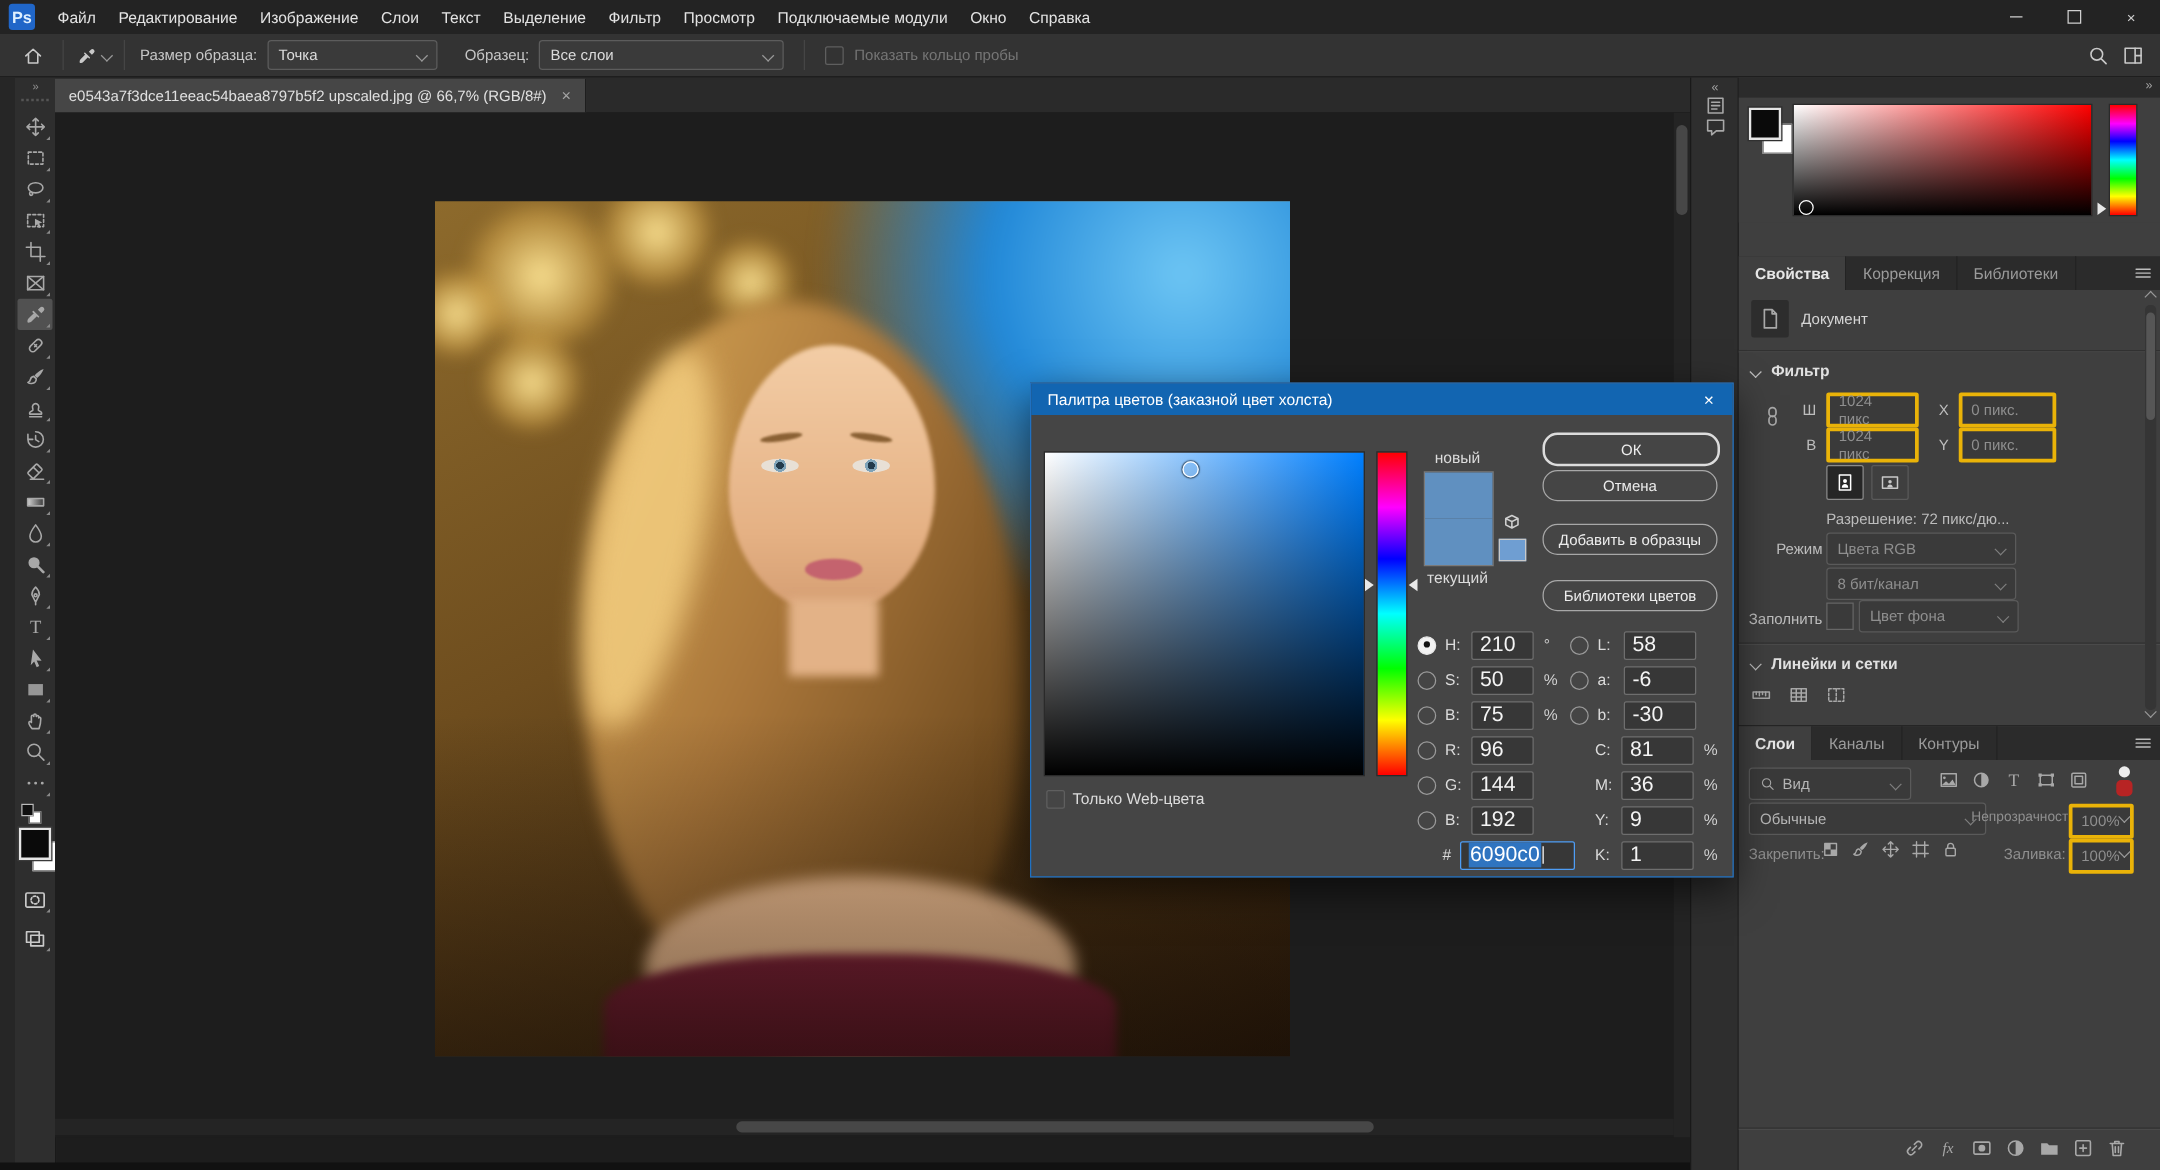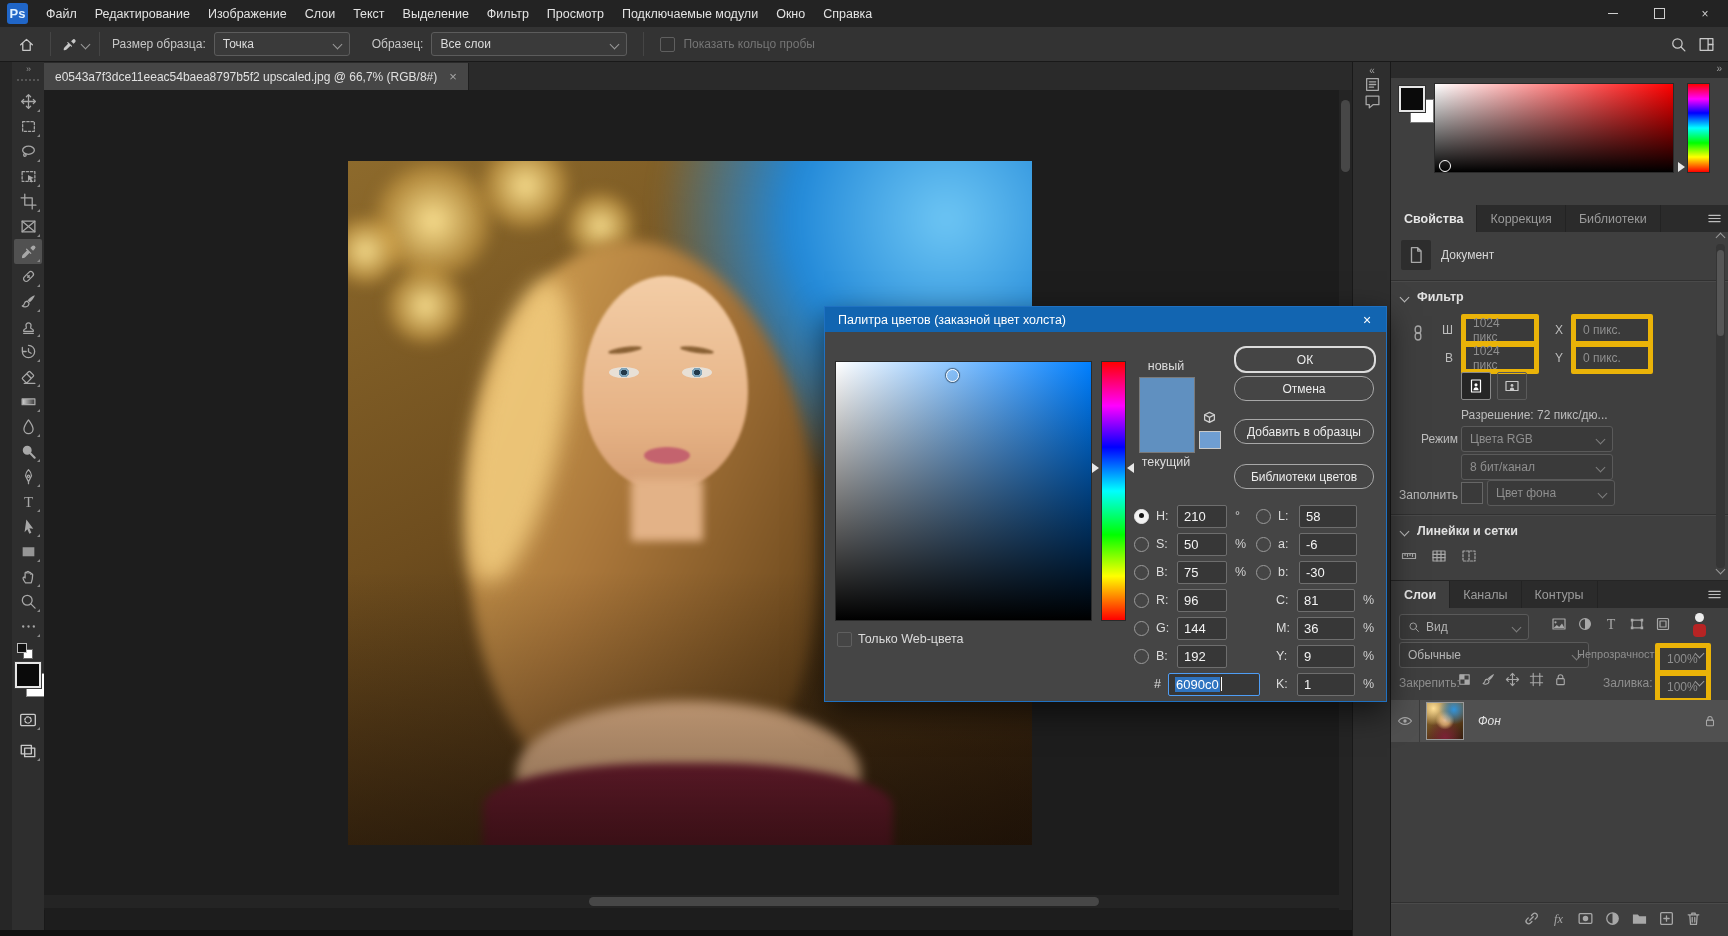--- a/index.html
+++ b/index.html
@@ -119,39 +119,39 @@
   #dlg-swatch .new,#dlg-swatch .cur{height:50%;}
   .pill{position:absolute;left:409px;width:138px;height:23px;border:1px solid #a8a8a8;border-radius:12px;
         display:flex;align-items:center;justify-content:center;color:#ececec;font-size:12px;}
   .drow{display:flex;align-items:center;height:24px;margin-bottom:4px;}
   .radio{width:13px;height:13px;border:1px solid #9a9a9a;border-radius:50%;position:relative;flex:none;}
   .radio.on{background:#f2f2f2;border-color:#e8e8e8;}
   .radio.on::after{content:'';position:absolute;left:3.5px;top:3.5px;width:5px;height:5px;border-radius:50%;background:#141414;}
   .rspace{width:13px;flex:none;}
   .dlabel{width:21px;margin-left:7px;color:#dcdcdc;font-size:12.5px;}
   .vbox{height:21px;background:#373737;border:1px solid #6e6e6e;border-radius:2px;
-        display:flex;align-items:center;padding:0 6px;color:#f4f4f4;font-size:13px;}
+        display:flex;align-items:center;padding:0 6px;color:#f4f4f4;font-size:17px;}
   .unit{margin-left:8px;color:#d0d0d0;font-size:12.5px;}
   #hexbox{width:78px;border-color:#4e9df5;}
   #hexbox .sel{background:#2f74c0;color:#fff;padding:0 1px;}
   #hexbox .caret{width:1px;height:14px;background:#fff;margin-left:1px;}
   .cubesw{position:absolute;left:374px;top:124px;width:20px;height:16px;background:#6f9ed2;border:1px solid #c9c9c9;}
 
   
   #dstrip{position:absolute;left:1352px;top:62px;width:38px;height:874px;background:#2e2e2e;border-left:1px solid #191919;}
   #panels{position:absolute;left:1390px;top:62px;width:338px;height:874px;background:#3f3f3f;border-left:1px solid #191919;}
   .phead{position:absolute;left:0;top:0;width:100%;height:16px;background:#2b2b2b;border-bottom:1px solid #222;}
   .phead .cc{position:absolute;right:8px;top:1px;color:#9f9f9f;font-size:10px;letter-spacing:-1px;}
   .panel{position:absolute;left:0;width:338px;}
   .ptabs{height:27px;background:#2b2b2b;display:flex;align-items:stretch;}
   .ptab{padding:0 13px;display:flex;align-items:center;font-size:12.5px;color:#9b9b9b;border-right:1px solid #232323;white-space:nowrap;}
   .ptab.active{background:#3f3f3f;color:#e6e6e6;font-weight:bold;}
   .pmenu{margin-left:auto;width:30px;display:flex;align-items:center;justify-content:center;color:#bdbdbd;}
   .pc{position:relative;background:#3f3f3f;}
-  .fieldbox{height:22px;border:5px solid #eab308;border-radius:2px;display:flex;align-items:center;
+  .fieldbox{height:22px;border:3px solid #eab308;border-radius:2px;display:flex;align-items:center;
             padding:0 7px;color:#8f8f8f;font-size:12px;background:#3a3a3a;}
   .pdd{height:24px;border:1px solid #5a5a5a;border-radius:3px;display:flex;align-items:center;
        padding:0 8px;color:#8f8f8f;font-size:12px;background:#3a3a3a;}
   .pdd .chev{margin-left:auto;border-color:#7e7e7e;}
   .sechead{display:flex;align-items:center;font-weight:bold;color:#e0e0e0;font-size:12.5px;}
   .sechead .chev{margin-right:9px;border-color:#bdbdbd;}
   .divider{position:absolute;left:0;width:100%;height:1px;background:#313131;border-bottom:1px solid #4a4a4a;}
   .pslab{color:#bdbdbd;font-size:12px;}
   .pgray{color:#8f8f8f;font-size:12px;}
   .orient{width:28px;height:26px;border:1px solid #5a5a5a;border-radius:2px;display:flex;align-items:center;justify-content:center;color:#c9c9c9;}
@@ -871,38 +871,20 @@
                 <rect x="4" y="7" width="8" height="6.5" rx="1"></rect>
                 <path d="M5.5 7V5.4a2.5 2.5 0 0 1 5 0V7"></path>
               </svg>
             </span>
           </div>
         <span class="abs pgray" style="left:212px;top:68px">Заливка:</span>
         <div class="fieldbox abs" style="left:264px;top:63px;width:32px">
             <span>100%</span>
           </div>
         <span class="chev abs" style="left:305px;top:70px"></span>
-        <div class="layerrow" style="top:92px">
-          <span class="eyebox">
-              <span class="licon" id="ic-eye">
-                <svg width="16" height="16" viewBox="0 0 16 16" fill="none" stroke="currentColor" stroke-width="1.2" stroke-linecap="round" stroke-linejoin="round">
-                  <path d="M1.5 8S4 4.6 8 4.6 14.5 8 14.5 8 12 11.4 8 11.4 1.5 8 1.5 8z"></path>
-                  <path d="M8 6.3a1.7 1.7 0 1 1 0 3.4 1.7 1.7 0 0 1 0-3.4z" fill="currentColor" stroke="none"></path>
-                </svg>
-              </span>
-            </span>
-          <span class="lthumb"></span>
-          <span style="margin-left:14px;font-style:italic;color:#e2e2e2">Фон</span>
-          <span class="licon" style="margin-left:auto;margin-right:12px" id="ic-lock">
-              <svg width="14" height="14" viewBox="0 0 16 16" fill="none" stroke="currentColor" stroke-width="1.2" stroke-linecap="round" stroke-linejoin="round">
-                <rect x="4" y="7" width="8" height="6.5" rx="1"></rect>
-                <path d="M5.5 7V5.4a2.5 2.5 0 0 1 5 0V7"></path>
-              </svg>
-            </span>
-        </div>
         <div class="divider" style="top:294px"></div>
         <div class="abs flex" style="left:132px;top:302px;gap:10px" id="bottomicons">
             <span class="licon">
               <svg width="17" height="17" viewBox="0 0 16 16" fill="none" stroke="currentColor" stroke-width="1.2" stroke-linecap="round" stroke-linejoin="round">
                 <path d="M6.4 9.6l3.2-3.2M5 7.4 3.6 8.8a2.4 2.4 0 0 0 3.4 3.4L8.4 10.8M8 5.2l1.4-1.4a2.4 2.4 0 0 1 3.4 3.4L11.4 8.6"></path>
               </svg>
             </span>
             <span class="licon">
               <svg width="17" height="17" viewBox="0 0 16 16" fill="none" stroke="currentColor" stroke-width="1.2" stroke-linecap="round" stroke-linejoin="round">
                 <text x="8" y="12" text-anchor="middle" font-size="11.5" font-style="italic" font-family="Liberation Serif, DejaVu Serif, serif" fill="currentColor" stroke="none">fx</text>

